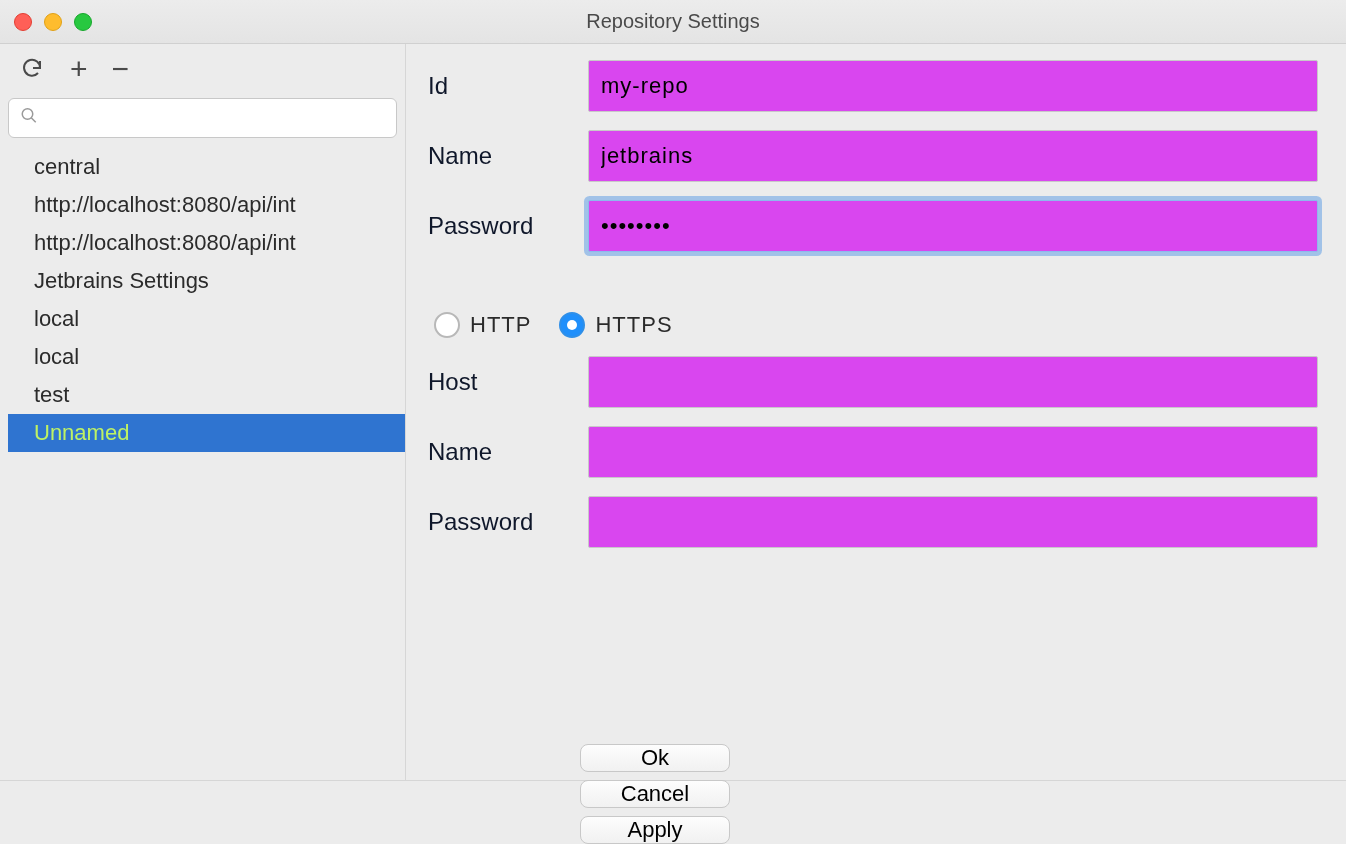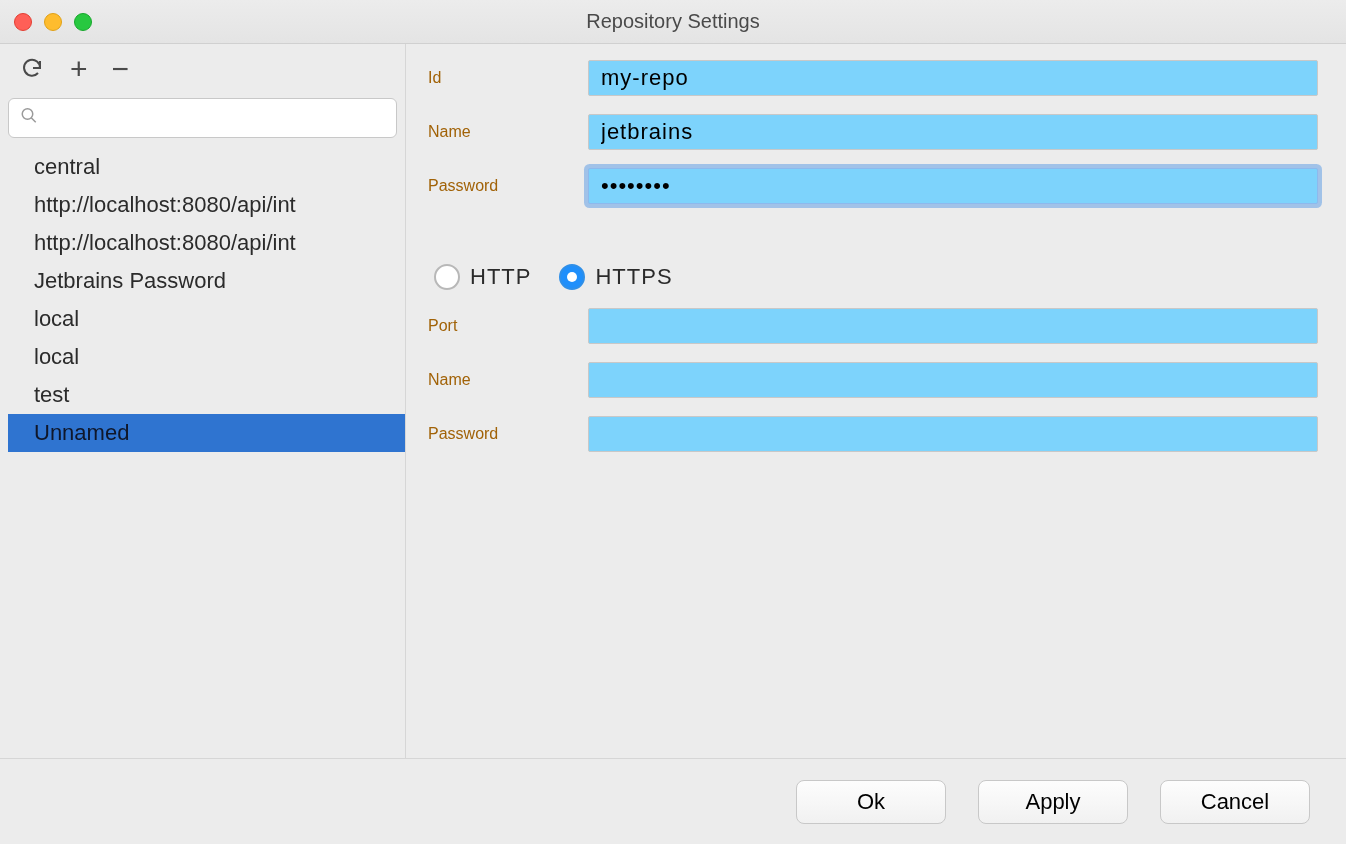--- a/index.html
+++ b/index.html
@@ -55,29 +55,29 @@
     .search-inner { position:relative; }
     .search-inner .sicon {
       position:absolute; left:12px; top:50%; transform:translateY(-50%);
       color:#9a9a9a; font-size:18px;
     }
     .repo-list { flex:1; overflow:hidden;margin-left:8px; }
     .repo-item {
       padding: 6px 14px 6px 26px; font-size:22px; white-space:nowrap;
       overflow:hidden; text-overflow: clip; cursor:pointer;
     }
-    .repo-item.selected { background:#2f74d0; color:#0f172a; }
+    .repo-item.selected { background:#2f74d0; color:#bef264; }
     .form-area {
       flex:1; padding: 16px 28px 10px 22px;
       display:flex; flex-direction:column; gap:18px;
     }
     .fld { display:flex; align-items:center; }
-    .fld label { width:160px; font-size:16px; color:#a16207; }
+    .fld label { width:160px; font-size:24px; color:#0f172a; }
     .fld input.text {
-      flex:1; height:36px; border:1px solid #c8c8c8; background:#7dd3fc;
+      flex:1; height:52px; border:1px solid #c8c8c8; background:#d946ef;
       padding:0 12px; font-size:22px; letter-spacing:1px; border-radius:2px;
     }
     .fld input.text.focused {
       outline: none;
       border:1px solid #8db9ed;
       box-shadow: 0 0 0 4px rgba(100,160,230,0.55);
     }
     .fld input.short { flex:0 0 140px; }
     .gap-block { height:24px; }
     .radio-row { display:flex; align-items:flex-start; gap:28px; padding-left:6px; }
@@ -87,23 +87,23 @@
     }
     .radio .rcircle {
       width:26px; height:26px; border-radius:50%; border:2px solid #b8b8b8; background:#fff;
       display:flex; align-items:center; justify-content:center;
     }
     .radio.selected .rcircle { border-color:#2f8fe8; background:#1f8ffb; }
     .radio.selected .rcircle::after {
       content:""; width:10px; height:10px; background:#fff; border-radius:50%;
     }
     .footer {
-      height:86px; border-top:1px solid #d6d6d6;
+      height:64px; border-top:1px solid #d6d6d6;
       display:flex; justify-content:flex-end; align-items:center;
-      gap:32px; padding-right:36px;
+      gap:8px; padding-right:36px;flex-direction:column;
     }
     .btn {
       min-width:150px; height:44px; border:1px solid #c8c8c8; border-radius:8px;
       background:linear-gradient(#fdfdfd,#f1f1f1); font-size:22px; cursor:pointer;
       padding:0 24px;
     }
   </style>
 </head>
 <body>
 
@@ -136,21 +136,21 @@
               <line x1="21" y1="21" x2="15" y2="15"></line>
             </svg>
         </span>
         <input class="srch" type="text" style="">
       </div>
     </div>
     <div class="repo-list" id="repo-list">
         <div class="repo-item">central</div>
         <div class="repo-item">http://localhost:8080/api/int</div>
         <div class="repo-item">http://localhost:8080/api/int</div>
-        <div class="repo-item">Jetbrains Password</div>
+        <div class="repo-item">Jetbrains Settings</div>
         <div class="repo-item">local</div>
         <div class="repo-item">local</div>
         <div class="repo-item">test</div>
         <div class="repo-item selected">Unnamed</div>
       </div>
   </div>
 
   <div class="form-area">
     <div class="fld">
       <label>Id</label>
@@ -172,31 +172,31 @@
         <span class="rcircle"></span>
         <span>HTTP</span>
       </div>
       <div class="radio selected" id="radio-https">
         <span class="rcircle"></span>
         <span>HTTPS</span>
       </div>
     </div>
 
     <div class="fld">
-      <label>Port</label>
+      <label>Host</label>
       <input class="text" type="text" value="" style="">
     </div>
     <div class="fld">
       <label>Name</label>
       <input class="text" type="text" value="" style="">
     </div>
     <div class="fld">
       <label>Password</label>
       <input class="text" type="text" value="" style="">
     </div>
   </div>
 </div>
 
 <div class="footer">
   <button class="btn">Ok</button>
+  <button class="btn">Cancel</button>
   <button class="btn">Apply</button>
-  <button class="btn">Cancel</button>
 </div>
 
 </body></html>

